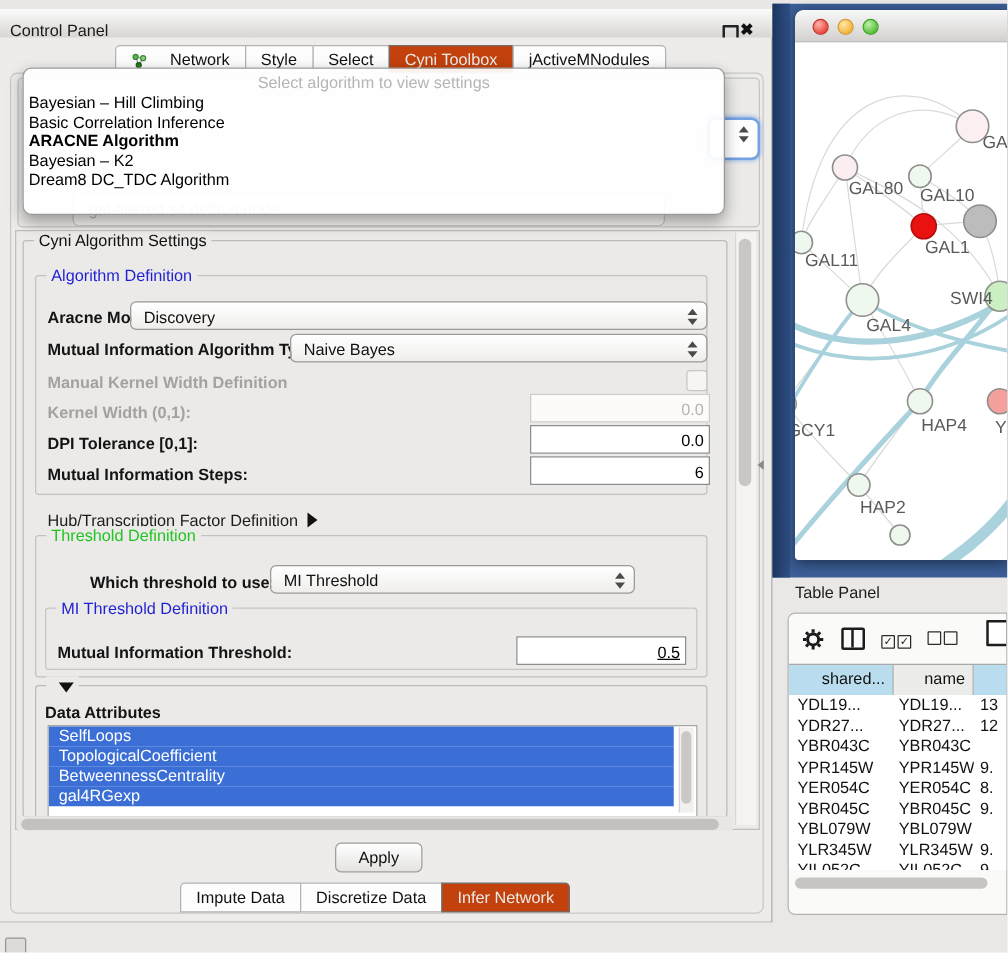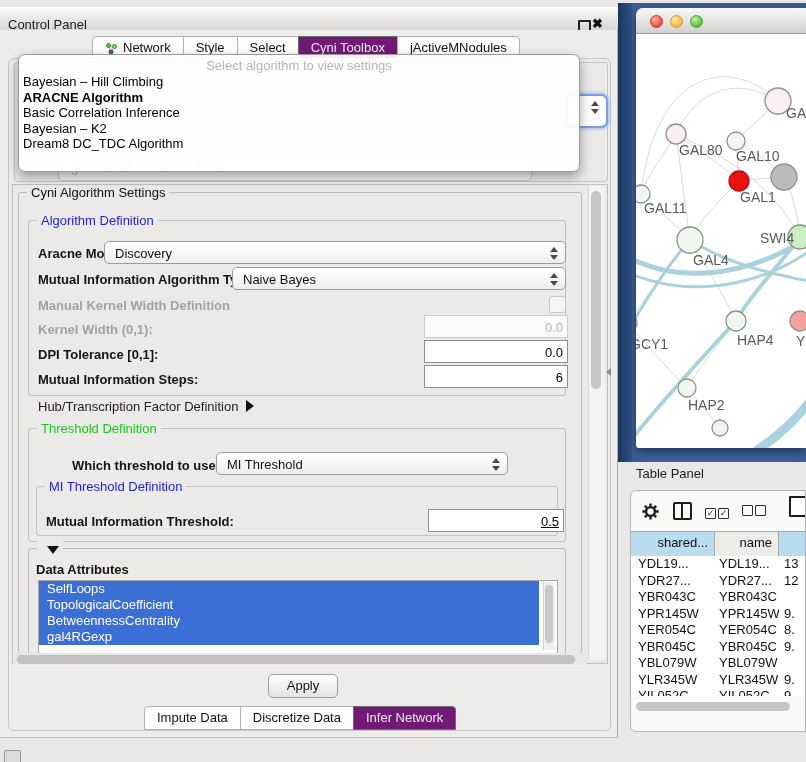--- a/index.html
+++ b/index.html
@@ -13,24 +13,24 @@
   .cp-title{left:8px;top:10px;font-size:13px;color:#1a1a1a;}
   .float-ico{right:212px;top:13px;width:9px;height:9px;border:2px solid #222;border-radius:1px;}
   .close-ico{left:592px;top:9px;font-size:13px;font-weight:bold;color:#111;}
   .cp-body{left:0;top:30px;width:617px;height:707px;background:#edecea;
     border-right:1px solid #adadad;border-bottom:1px solid #c2c1c0;}
 
   
   .tabrow{display:flex;}
   .cp-tabs{left:92px;top:36px;}
   .tab{height:22px;line-height:22px;padding:0 12px;background:#fdfdfd;border:1px solid #b3b2b1;
-       margin-left:-1px;white-space:nowrap;display:flex;align-items:center;gap:5px;}
+       margin-left:-1px;white-space:nowrap;display:flex;align-items:center;gap:18px;}
   .tab:first-child{border-radius:4px 0 0 0;margin-left:0;}
   .tab:last-child{border-radius:0 4px 0 0;}
-  .tab.sel{background:#701a75;border-color:#6d6c6b;color:#ece><;}
+  .tab.sel{background:#c2410c;border-color:#6d6c6b;color:#ece><;}
   .tab.sel{color:#ecebea;}
 
   
   .inner-panel{left:8px;top:58px;width:601px;height:671px;border:1px solid #c8c7c5;border-radius:6px;background:#edecea;}
   .top-subpanel{left:14px;top:62px;width:592px;height:118px;border:1px solid #c6c5c3;border-radius:4px;background:#ebeae8;}
   .ghost-label{left:24px;top:96px;color:#a9a8a6;font-weight:bold;}
   .focus-combo{left:566px;top:94px;width:38px;height:30px;background:#fff;border:2px solid #76a1e3;
     border-radius:7px;box-shadow:0 0 4px #76a1e3;}
   .dis-combo{left:58px;top:154px;width:460px;height:25px;border:1px solid #c9c8c6;border-radius:5px;
     background:#f7f6f4;color:#b9b8b6;line-height:25px;padding-left:12px;}
@@ -175,22 +175,22 @@
   <div class="abs ghost-label">Inference Algorithm</div>
   <div class="abs focus-combo">
       <span class="stepper"></span>
     </div>
   <div class="abs dis-combo">gal-filtered sif default node</div>
 
   <div class="abs popup">
     <div class="algo-ph">Select algorithm to view settings</div>
     <div>
         <div class="algo-item">Bayesian – Hill Climbing</div>
+        <div class="algo-item">Basic Correlation Inference</div>
         <div class="algo-item selected-algo">ARACNE Algorithm</div>
-        <div class="algo-item">Basic Correlation Inference</div>
         <div class="algo-item">Bayesian – K2</div>
         <div class="algo-item">Dream8 DC_TDC Algorithm</div>
       </div>
   </div>
 
   <div class="abs scrollpane"></div>
   <div class="abs vsb"></div>
   <div class="abs vsb-thumb"></div>
 
   <div class="abs fs fs-cyni">
@@ -212,37 +212,37 @@
   </div>
   <div class="abs lbl dis" style="left:38px;top:298px;">Manual Kernel Width Definition</div>
   <div class="abs chk" style="left:549px;top:296px;"></div>
   <div class="abs lbl dis" style="left:38px;top:322px;">Kernel Width (0,1):</div>
   <div class="abs field dis" style="left:424px;top:315px;width:144px;">0.0</div>
   <div class="abs lbl" style="left:38px;top:347px;">DPI Tolerance [0,1]:</div>
   <div class="abs field" style="left:424px;top:340px;width:144px;">0.0</div>
   <div class="abs lbl" style="left:38px;top:372px;">Mutual Information Steps:</div>
   <div class="abs field" style="left:424px;top:365px;width:144px;">6</div>
 
-  <div class="abs plain" style="left:38px;top:399px;">
+  <div class="abs plain" style="left:38px;top:409px;">
     <span>Hub/Transcription Factor Definition</span><span class="tri-right"></span>
   </div>
 
   <div class="abs fs fs-thresh">
     <span class="legend green">Threshold Definition</span>
   </div>
   <div class="abs lbl" style="left:72px;top:458px;">Which threshold to use:</div>
   <div class="abs combo" style="left:216px;top:452px;width:292px;">
     <span>MI Threshold</span>
     <span class="stepper"></span>
   </div>
   <div class="abs fs fs-mi">
     <span class="legend blue">MI Threshold Definition</span>
   </div>
   <div class="abs lbl" style="left:46px;top:514px;">Mutual Information Threshold:</div>
-  <div class="abs field" style="left:428px;top:509px;width:136px;text-decoration:underline;">0.5</div>
+  <div class="abs field" style="left:413px;top:509px;width:136px;text-decoration:underline;">0.5</div>
 
   <div class="abs fs fs-sources">
     <span class="legend"><span class="tri-down"></span></span>
   </div>
   <div class="abs lbl" style="left:36px;top:562px;">Data Attributes</div>
   <div class="abs listbox">
       <div class="attr-item sel">SelfLoops</div>
       <div class="attr-item sel">TopologicalCoefficient</div>
       <div class="attr-item sel">BetweennessCentrality</div>
       <div class="attr-item sel">gal4RGexp</div>

